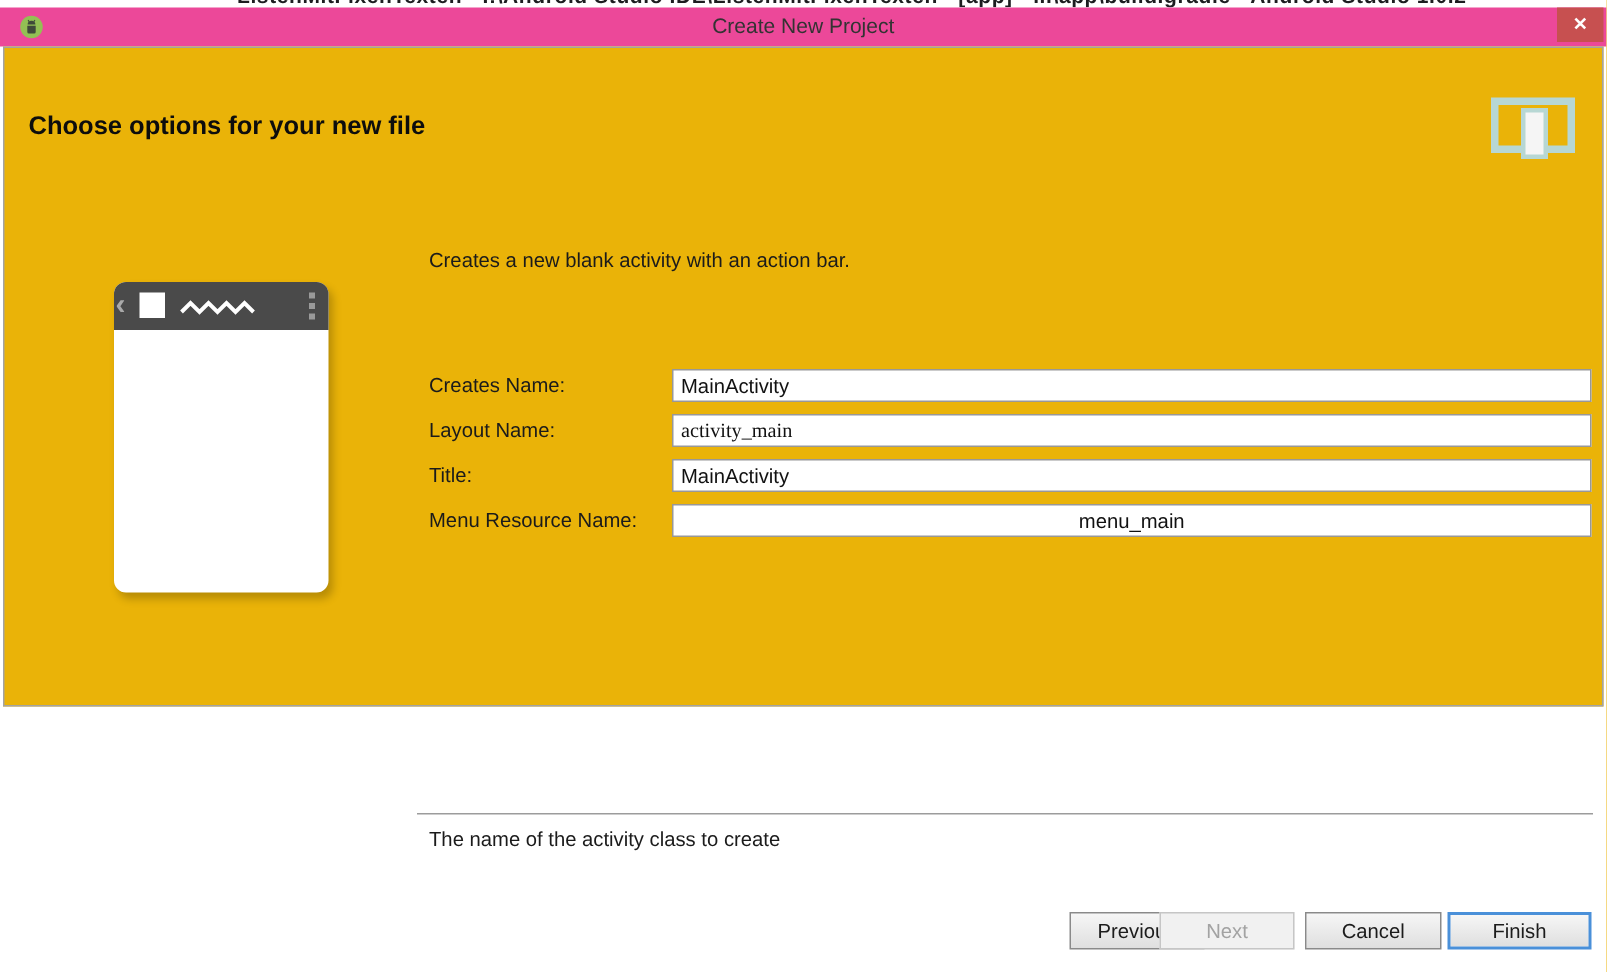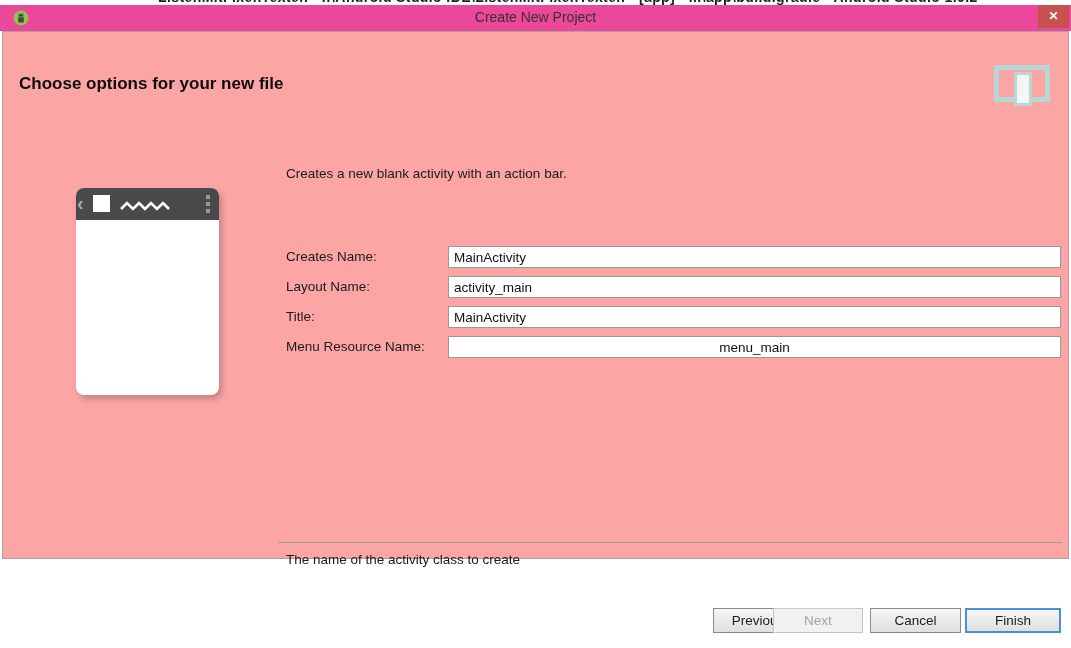--- a/index.html
+++ b/index.html
@@ -35,22 +35,22 @@
   }
   .close-btn {
     position:absolute; right:2px; top:0px; width:31px; height:23px;
     background:#c75050; color:#ffffff; text-align:center;
     font-size:12px; font-weight:bold; line-height:23px; cursor:pointer;
     border:none;
   }
 
   
   .content {
-    position:absolute; left:2px; right:2px; top:31px; height:528px;
-    background:#fca5a5; border:1px solid #a3a3a3; z-index:2;
+    position:absolute; left:2px; right:2px; top:31px; height:440px;
+    background:#eab308; border:1px solid #a3a3a3; z-index:2;
   }
 
   .heading {
     position:absolute; left:16px; top:42px;
     font-size:17px; font-weight:bold; color:#0d0d0d;
   }
 
   
   .dev-icon-tablet {
     position:absolute; right:18px; top:33px; width:56px; height:37px;
@@ -177,21 +177,21 @@
         </span>
     </div>
   </div>
 
   <div class="tpl-desc">Creates a new blank activity with an action bar.</div>
 
   <div class="row-label" style="top:214px">Creates Name:</div>
   <input class="row-input" style="top: 214px;" type="text" value="MainActivity">
 
   <div class="row-label" style="top:244px">Layout Name:</div>
-  <input class="row-input" style="top: 244px;" type="text" value="activity_main">
+  <input class="row-input" style="top: 244px; font-family: Liberation Serif, serif;" type="text" value="activity_main">
 
   <div class="row-label" style="top:274px">Title:</div>
   <input class="row-input" style="top: 274px;" type="text" value="MainActivity">
 
   <div class="row-label" style="top:304px">Menu Resource Name:</div>
   <input class="row-input" style="top: 304px; text-align: center;" type="text" value="menu_main">
 
   <div class="divider"></div>
   <div class="hint">The name of the activity class to create</div>
 

